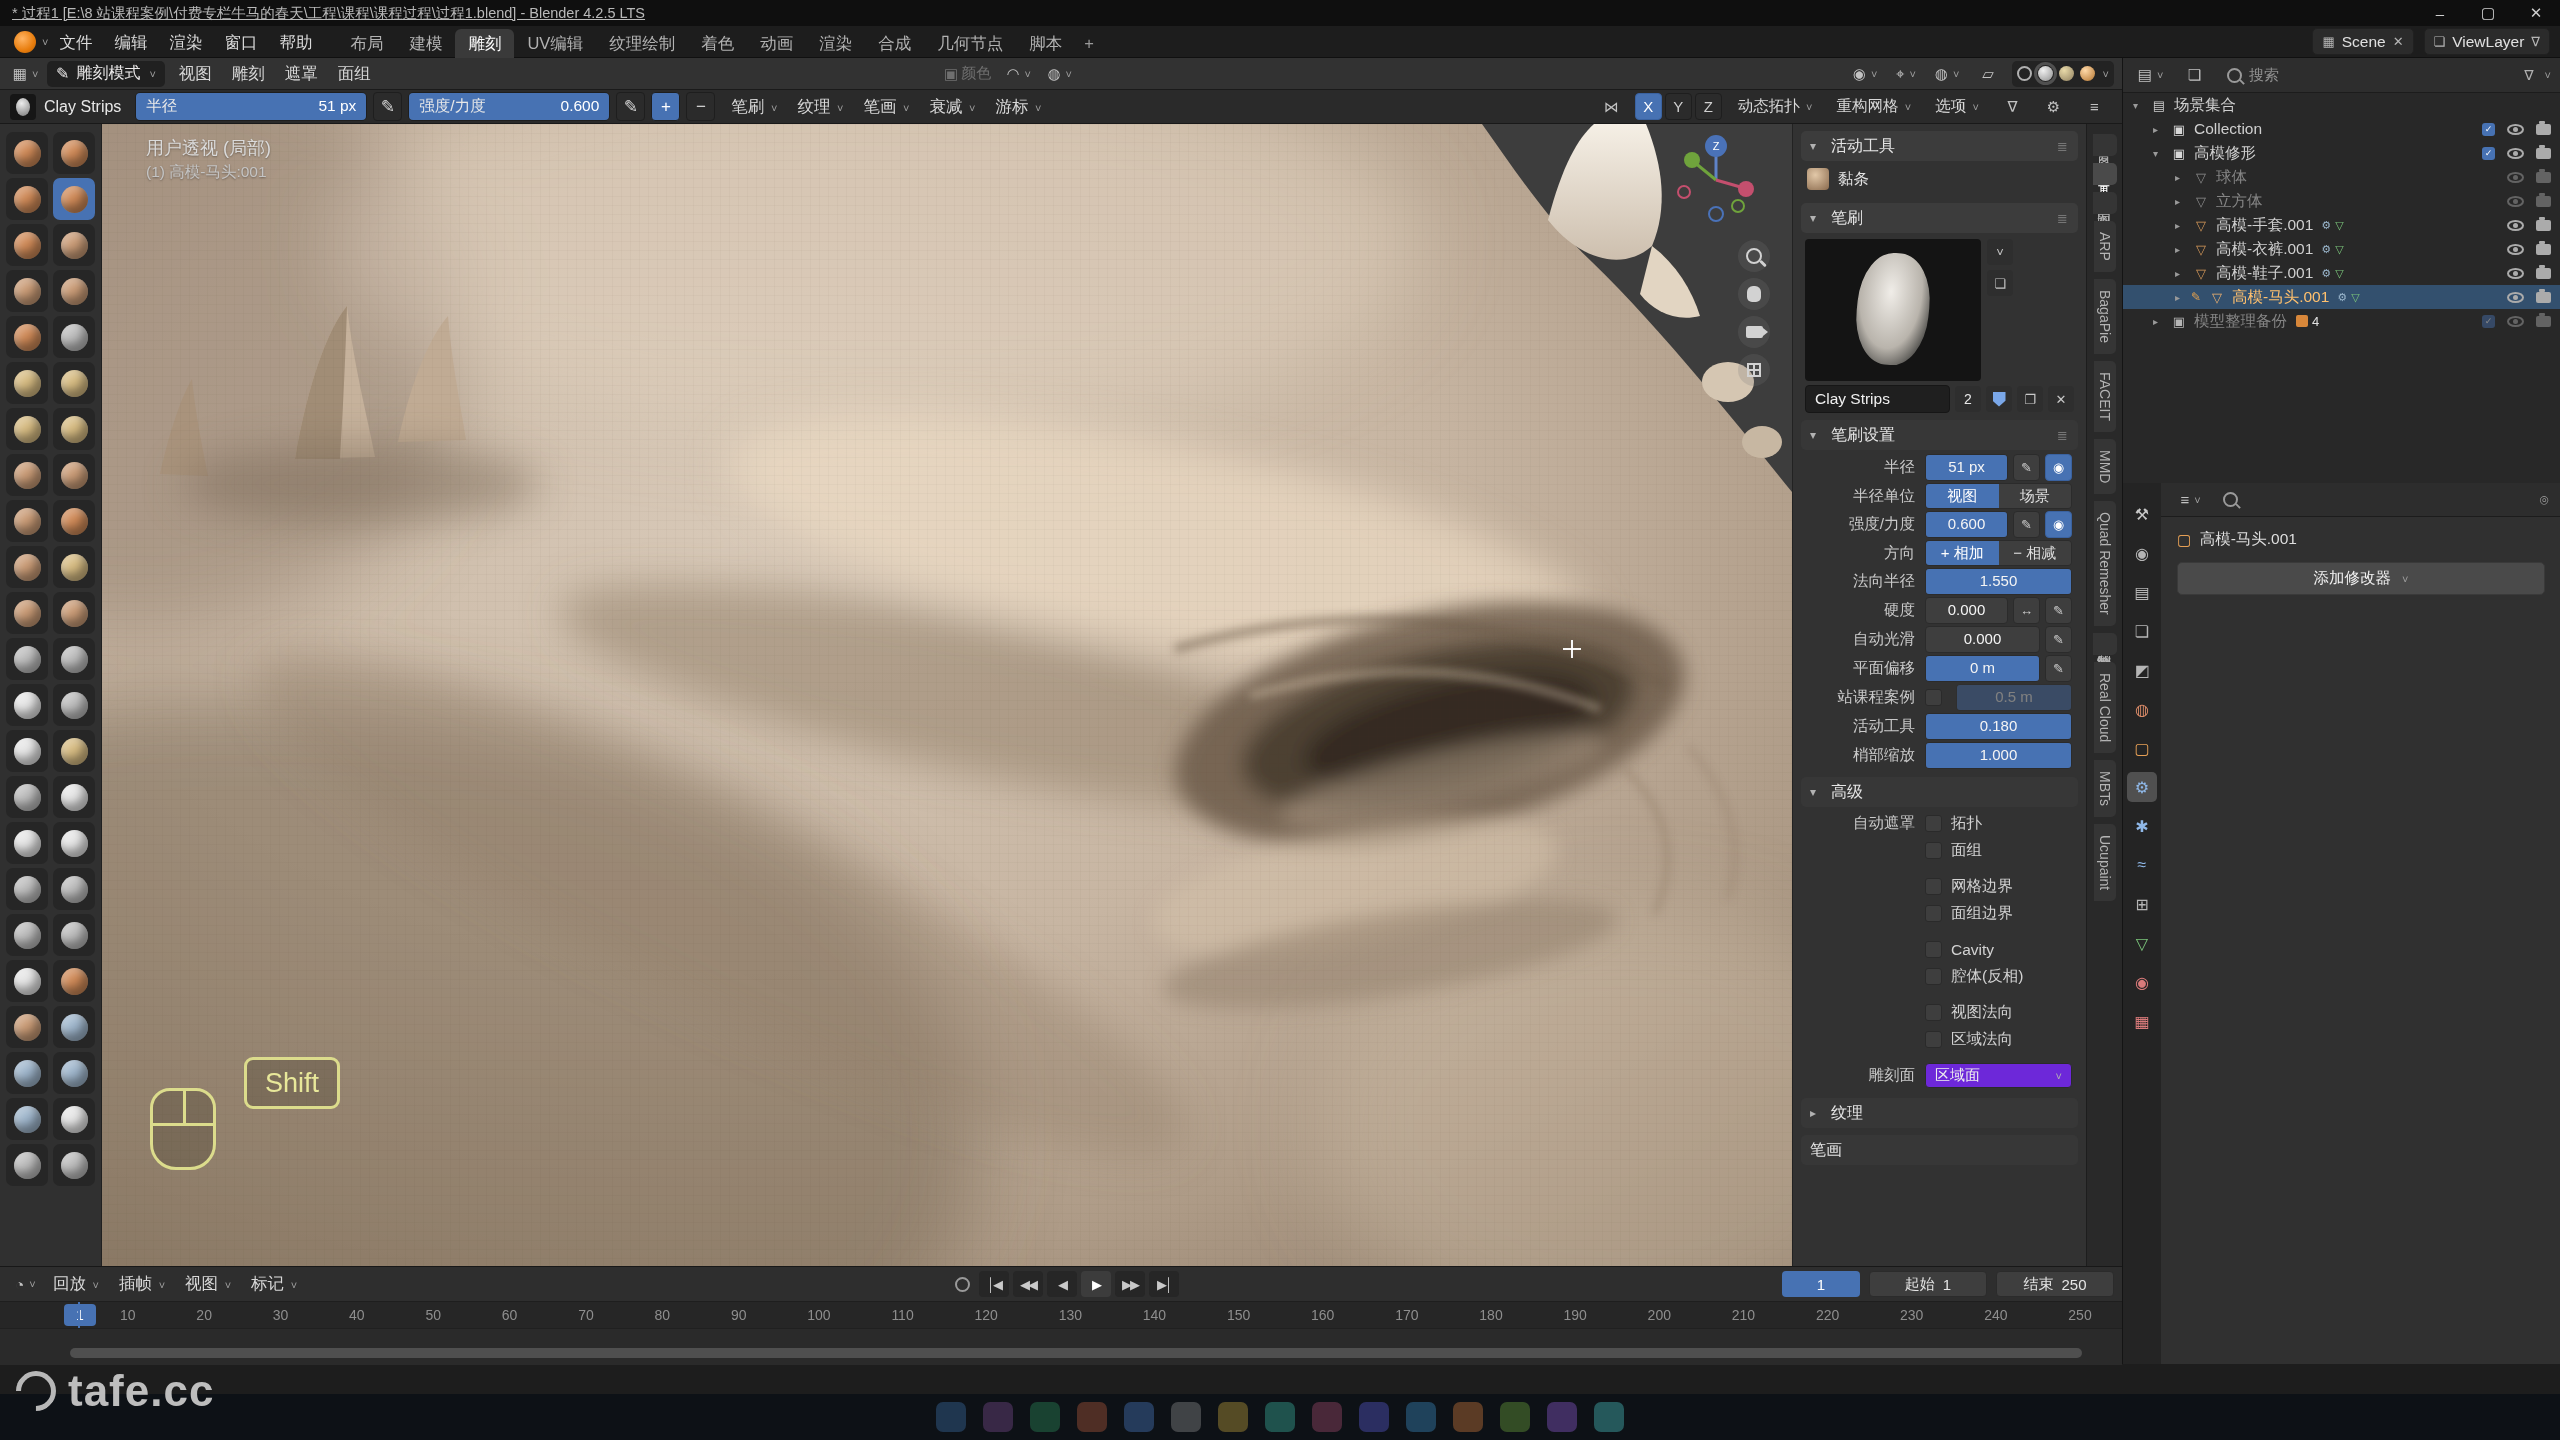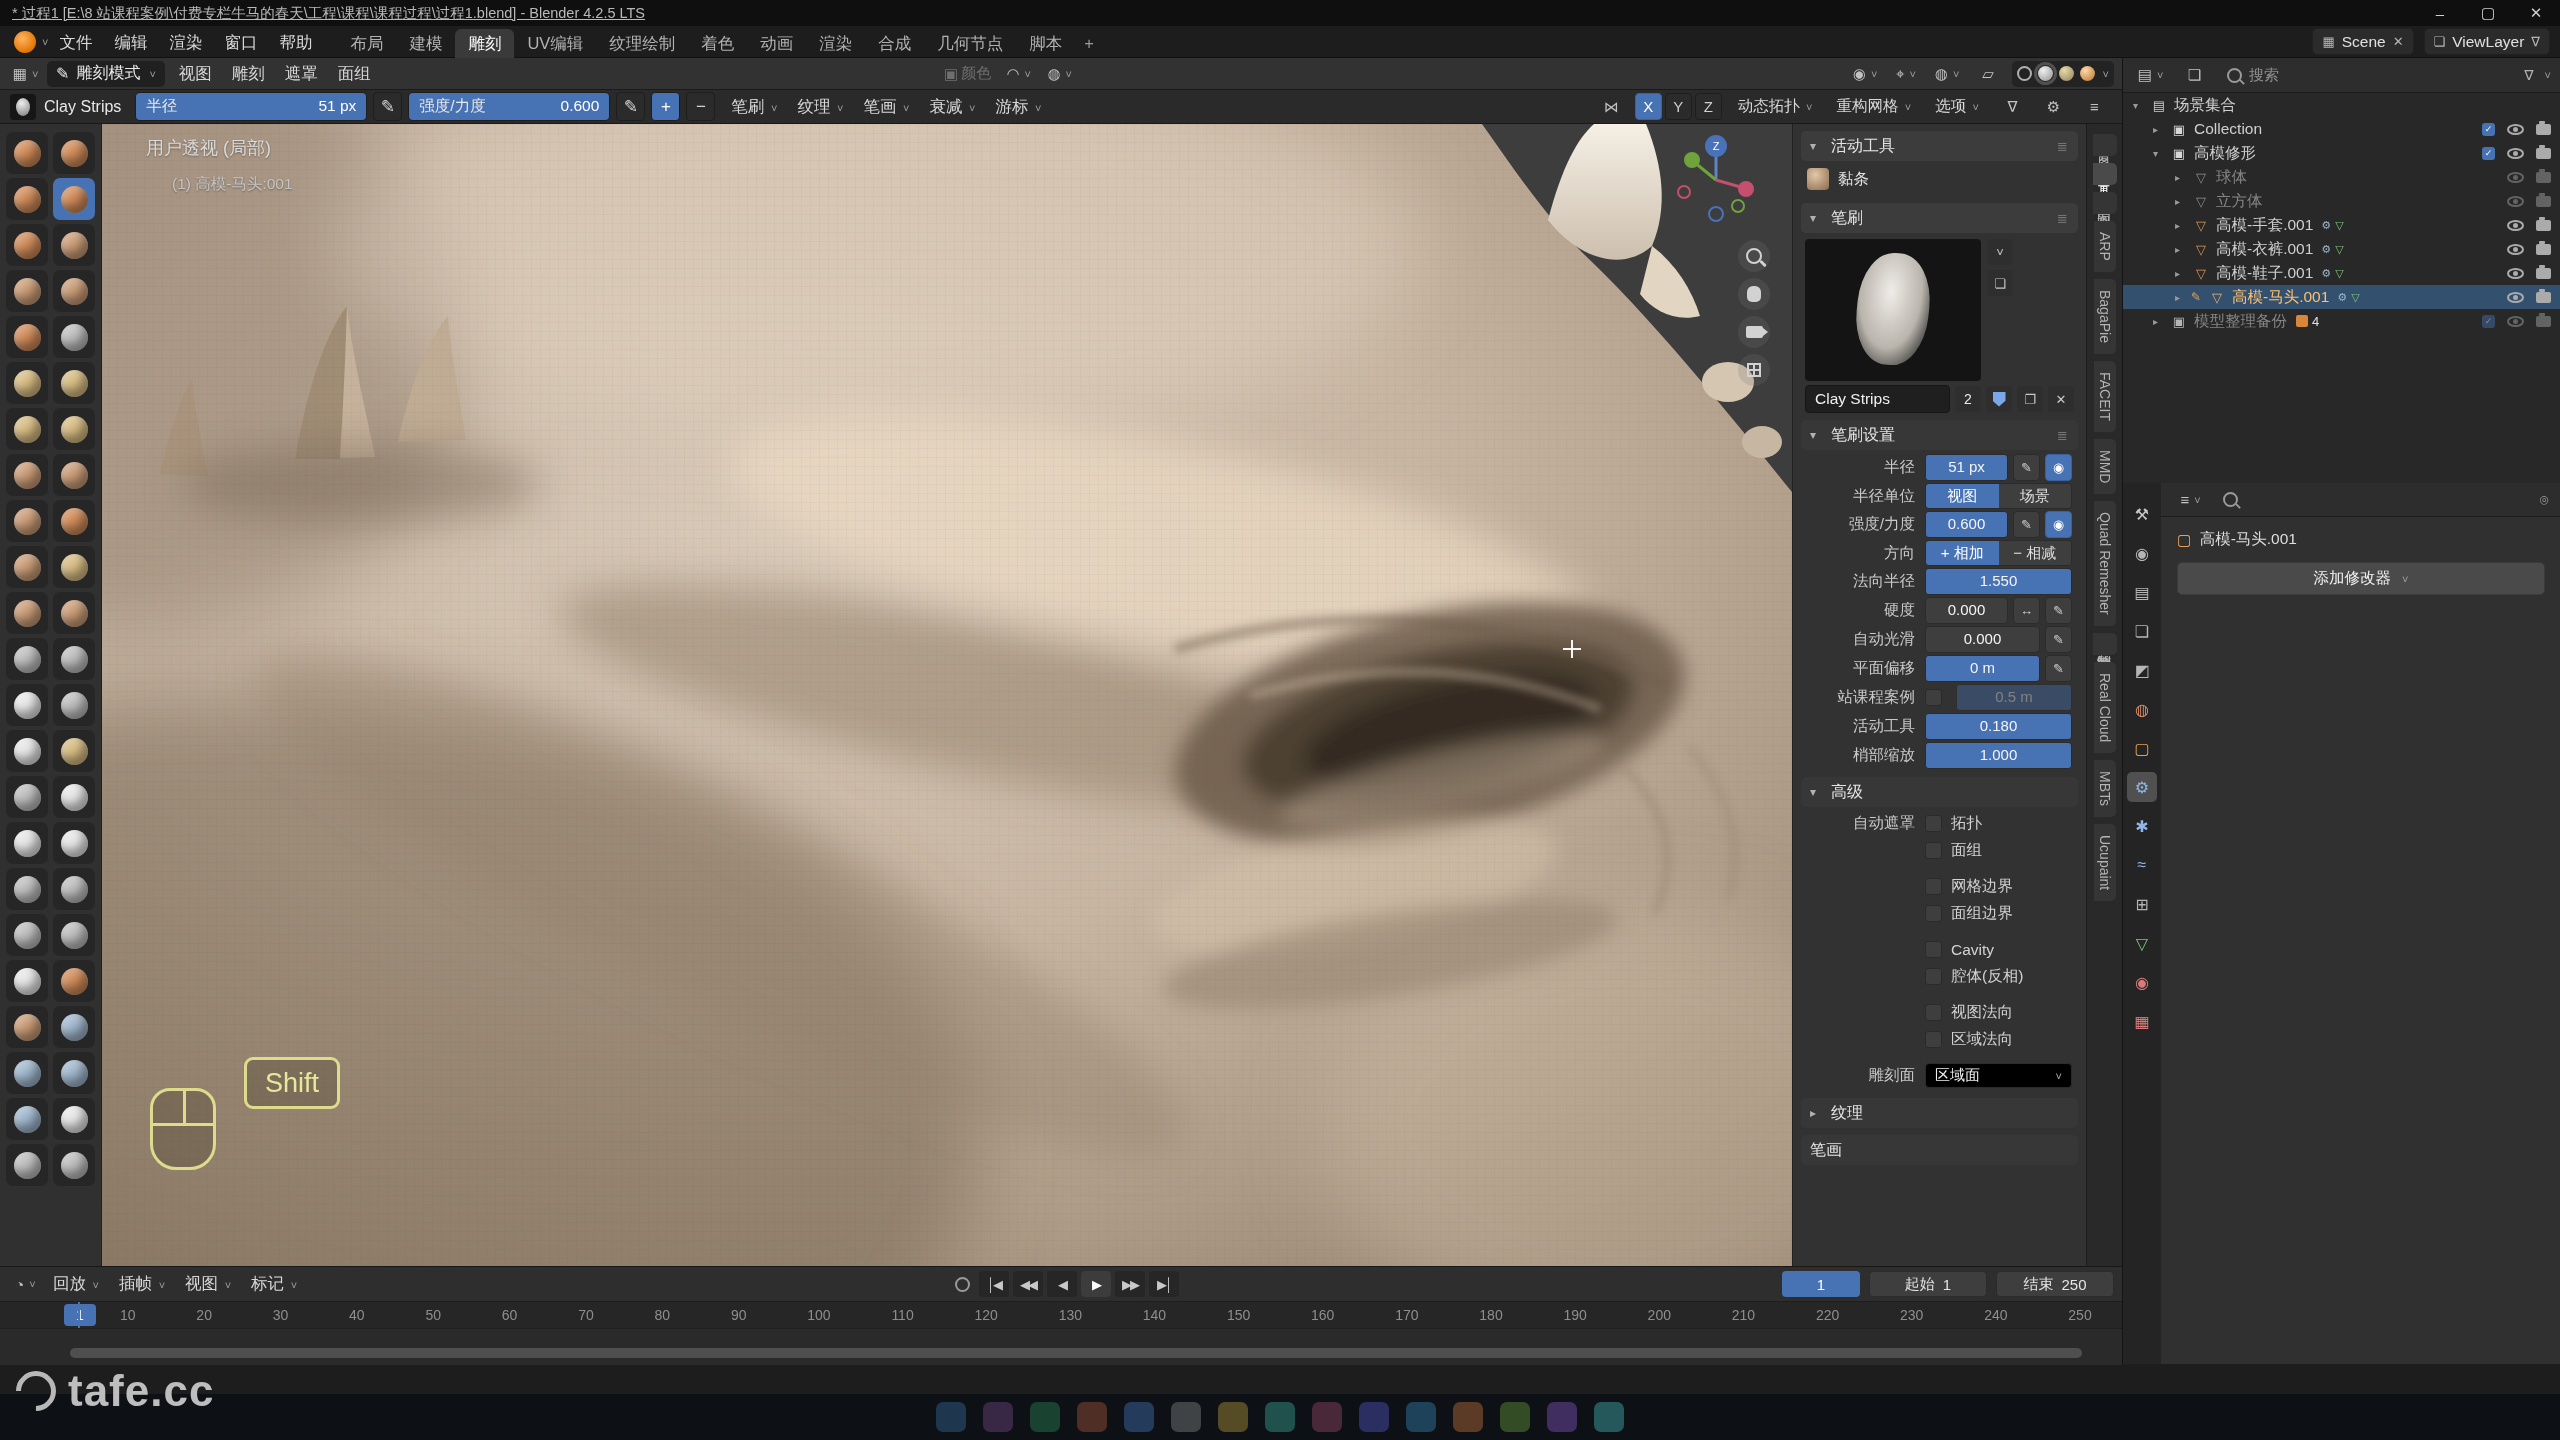--- a/index.html
+++ b/index.html
@@ -60,21 +60,21 @@
   
   .toolbar{position:absolute;left:0;top:124px;width:102px;height:1142px;background:#303030;border-right:1px solid #202020;box-sizing:border-box;padding:8px 6px;}
   .tb-grid{display:grid;grid-template-columns:42px 42px;gap:4px 5px;}
   .brush{width:42px;height:42px;border-radius:7px;background:#262626;display:flex;align-items:center;justify-content:center;}
   .brush i{display:block;width:27px;height:27px;border-radius:50%;box-shadow:inset -5px -7px 9px rgba(0,0,0,.4),inset 4px 5px 7px rgba(255,255,255,.28);}
   .brush.active{background:#4772b3;}
 
   
   .viewport{position:absolute;left:0;top:124px;width:2122px;height:1142px;overflow:hidden;background:#3d3d3d;}
   .vp-label1{position:absolute;left:146px;top:12px;font-size:18px;color:#dadada;text-shadow:0 1px 2px rgba(0,0,0,.35);}
-  .vp-label2{position:absolute;left:146px;top:50px;font-size:15.5px;color:#c4c4c4;text-shadow:0 1px 2px rgba(0,0,0,.35);margin-left:26px;}
+  .vp-label2{position:absolute;left:146px;top:38px;font-size:15.5px;color:#c4c4c4;text-shadow:0 1px 2px rgba(0,0,0,.35);}
   .vp-nav{position:absolute;width:32px;height:32px;border-radius:50%;background:rgba(120,120,120,.22);display:flex;align-items:center;justify-content:center;}
   .i-mag{width:12px;height:12px;border:2.5px solid #d2d2d2;border-radius:50%;position:relative;}
   .i-mag::after{content:'';position:absolute;width:8px;height:3px;background:#d2d2d2;transform:rotate(45deg);right:-7px;bottom:-3px;border-radius:2px;}
   .i-hand{width:14px;height:16px;background:#d2d2d2;border-radius:6px 6px 5px 5px;}
   .i-cam{width:17px;height:12px;background:#d2d2d2;border-radius:2px;position:relative;}
   .i-cam::after{content:'';position:absolute;right:-5px;top:2px;border-left:5px solid #d2d2d2;border-top:4px solid transparent;border-bottom:4px solid transparent;}
   .i-grid{width:14px;height:14px;border:2px solid #d2d2d2;background:linear-gradient(90deg,transparent 43%,#d2d2d2 43% 57%,transparent 57%),linear-gradient(transparent 43%,#d2d2d2 43% 57%,transparent 57%);box-sizing:border-box;}
   .crosshair{position:absolute;width:18px;height:18px;}
   .crosshair::before,.crosshair::after{content:'';position:absolute;background:rgba(255,255,255,.95);}
   .crosshair::before{left:8px;top:0;width:2px;height:18px;}
@@ -100,21 +100,21 @@
   .mini{width:25px;height:25px;flex:none;border-radius:4px;background:#3e3e3e;border:1px solid #2b2b2b;display:flex;align-items:center;justify-content:center;font-size:13px;color:#cfcfcf;}
   .mini.on{background:#4772b3;color:#fff;border-color:#3a62a0;}
   .seg{flex:1;display:flex;border:1px solid #2b2b2b;border-radius:4px;overflow:hidden;}
   .seg span{flex:1;text-align:center;line-height:24px;background:#3e3e3e;color:#dedede;font-size:15px;white-space:nowrap;}
   .seg span.active{background:#4772b3;color:#fff;}
   .chk{width:17px;height:17px;flex:none;border-radius:3px;background:#3e3e3e;border:1px solid #2a2a2a;position:relative;margin-right:9px;box-sizing:border-box;}
   .checked .chk{background:#4772b3;border-color:#3a62a0;}
   .checked .chk::after{content:'✓';position:absolute;left:0;right:0;top:0;color:#fff;font-size:12px;line-height:15px;text-align:center;}
   .chklabel{font-size:15.5px;color:#d2d2d2;white-space:nowrap;}
   .gap{margin-top:9px;}
-  .dropdown{flex:1;height:25px;background:#000000;border:1px solid #2b2b2b;border-radius:4px;display:flex;align-items:center;padding:0 9px;font-size:15px;color:#eeeeee;box-sizing:border-box;}
+  .dropdown{flex:1;height:25px;background:#6d28d9;border:1px solid #2b2b2b;border-radius:4px;display:flex;align-items:center;padding:0 9px;font-size:15px;color:#eeeeee;box-sizing:border-box;}
   .dd-arrow{margin-left:auto;font-size:11px;color:#b2b2b2;}
   .bpv{display:flex;margin:6px 12px 4px;}
   .bpv-img{width:176px;height:142px;background:#141414;border-radius:4px;position:relative;overflow:hidden;}
   .bpv-img::after{content:'';position:absolute;left:52px;top:14px;width:72px;height:112px;border-radius:46%;background:radial-gradient(ellipse at 45% 35%,#f0ede8,#b9b4ac 55%,#3a3a38 85%);transform:rotate(6deg);}
   .bpv-side{display:flex;flex-direction:column;gap:5px;margin-left:6px;}
   .side-btn{width:26px;height:26px;background:#2e2e2e;border-radius:4px;display:flex;align-items:center;justify-content:center;color:#c2c2c2;font-size:13px;}
   .bname-row{display:flex;gap:5px;margin:4px 12px 2px;align-items:center;}
   .bname-field{flex:1;height:26px;background:#1f1f1f;border:1px solid #161616;border-radius:4px;display:flex;align-items:center;padding:0 9px;font-size:15.5px;color:#f0f0f0;}
   .sq{width:26px;height:26px;flex:none;background:#2e2e2e;border-radius:4px;display:flex;align-items:center;justify-content:center;font-size:13px;color:#c8c8c8;}
   .sq.cnt{font-size:14px;color:#e8e8e8;}

